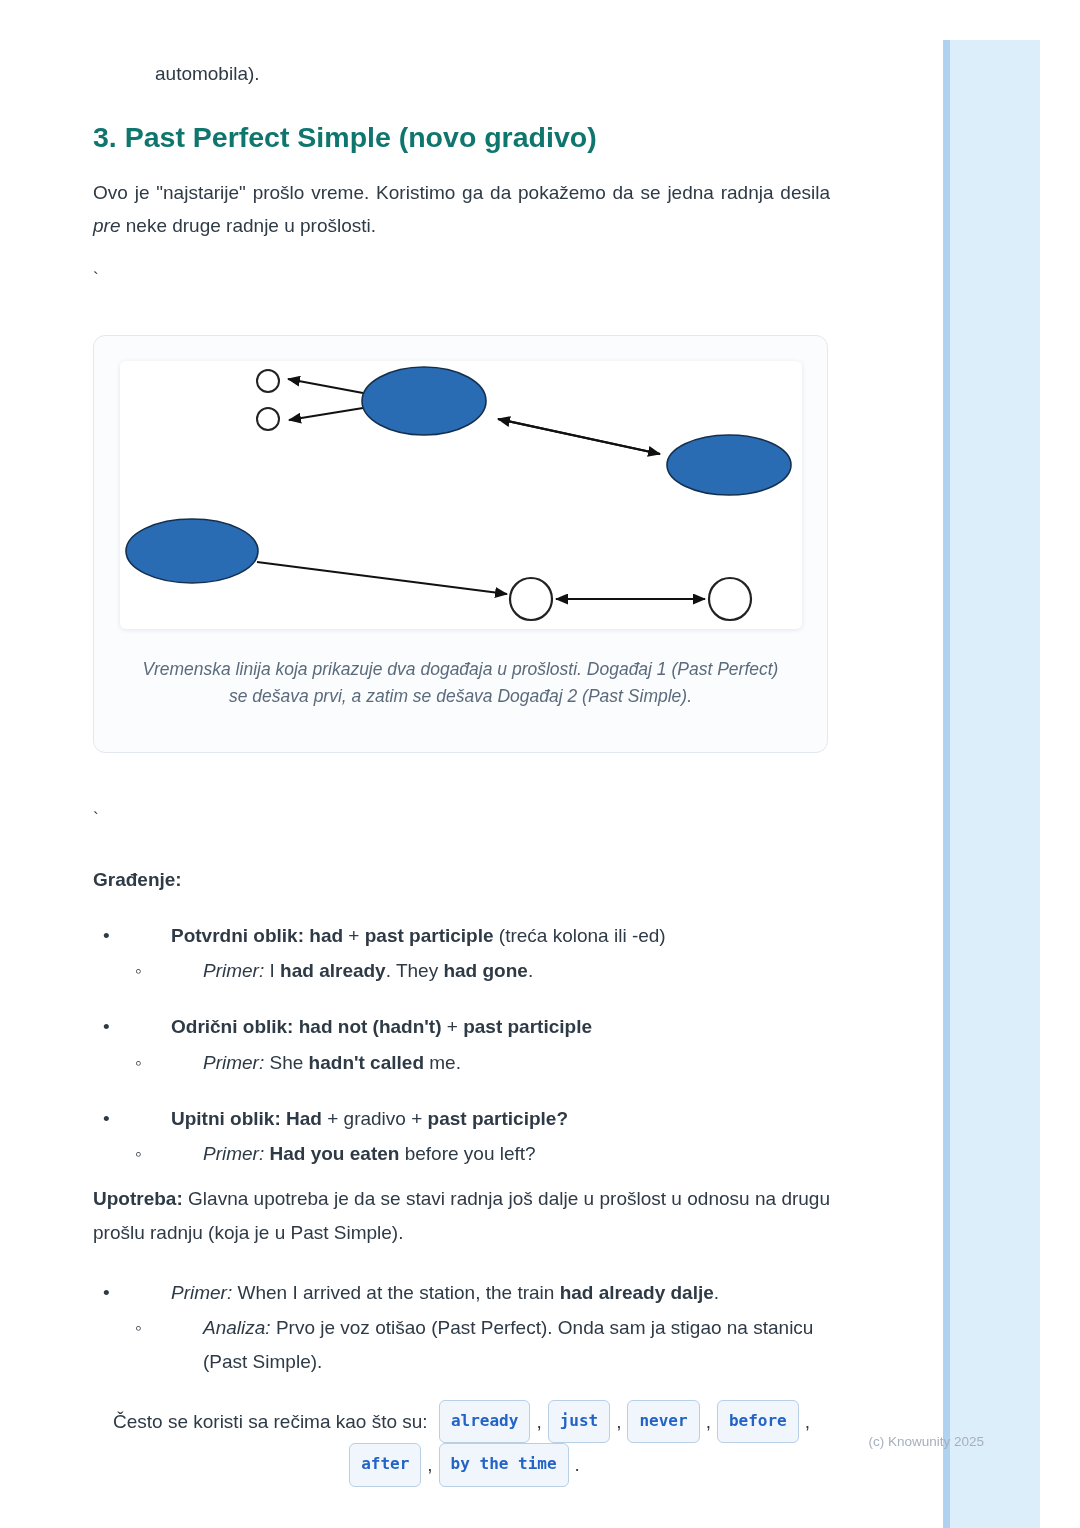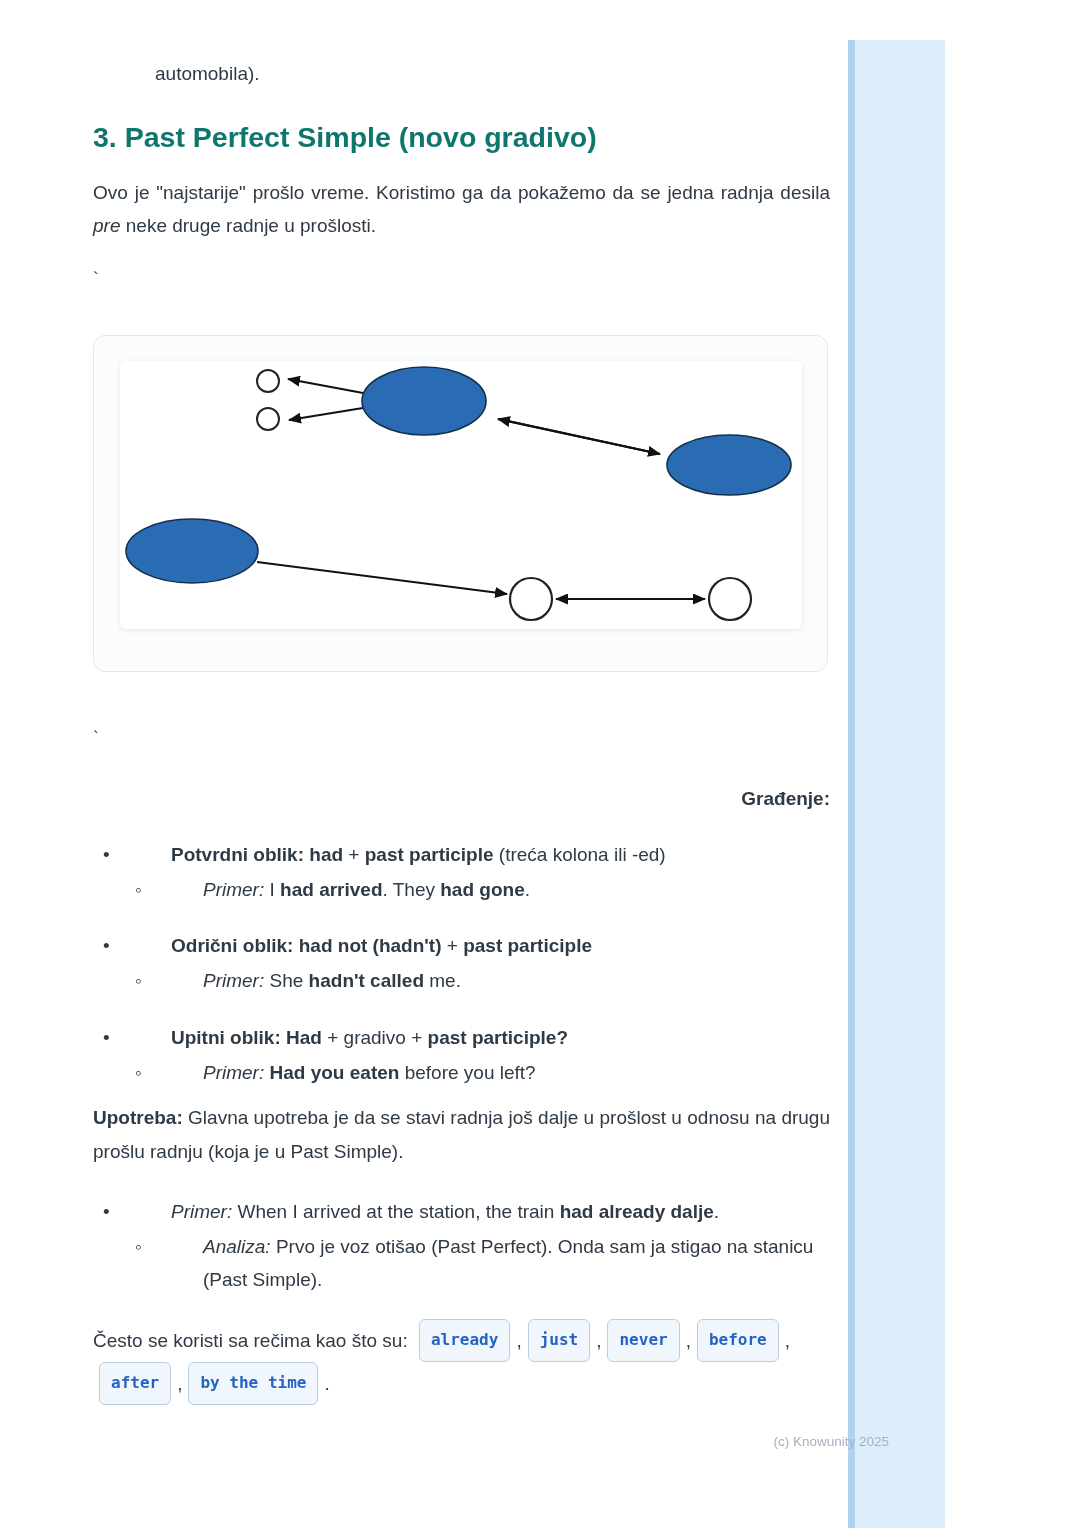--- a/index.html
+++ b/index.html
@@ -1,48 +1,48 @@
 <!DOCTYPE html>
 <html><head>
 <meta charset="utf-8">
 <style>
   * { box-sizing: border-box; margin: 0; padding: 0; }
   html, body { background: #ffffff; }
   .page {
-    position: relative; width: 945px; height: 1528px;
+    position: relative; width: 1040px; height: 1528px;
     background: #ffffff; overflow: hidden;
     font-family: "Liberation Sans", sans-serif; color: #2e3a46;
   }
   .side-stripe {
     position: absolute; top: 40px; right: 0; bottom: 0; width: 97px;
     background: #ddeefb; border-left: 7px solid #aed2ef; z-index: 1;
   }
   .content { position: absolute; left: 93px; top: 0; width: 737px; z-index: 2; }
   .top-text { margin-top: 60px; margin-left: 62px; font-size: 19px; line-height: 1.5; }
   .heading { margin-top: 32px; font-size: 28.5px; font-weight: bold; color: #0f766e; }
-  .para { font-size: 19px; line-height: 1.78; margin-top: 22px; }
+  .para { font-size: 19px; line-height: 1.78; margin-top: 22px; text-align: center; }
   .justify { text-align: justify; }
   .tick { margin-top: 24px; font-size: 17px; line-height: 1.4; }
   .tick2 { margin-top: 54px; }
   .b { font-weight: bold; }
   .i { font-style: italic; }
   .figure {
     margin-top: 44px; width: 735px; border: 1px solid #e3e8ee; border-radius: 12px;
     background: #fbfcfe; padding: 25px 0 42px 0;
   }
   .diagram {
     width: 682px; height: 268px; margin: 0 auto; background: #ffffff;
     border-radius: 6px; box-shadow: 0 1px 5px rgba(20,40,70,0.10);
   }
   .diagram svg { display: block; width: 682px; height: 268px; }
   .caption {
     width: 640px; margin: 27px auto 0; text-align: center; font-style: italic;
     color: #5b6b7c; font-size: 17.5px; line-height: 1.55;
   }
-  .section-label { margin-top: 38px; font-size: 19px; font-weight: bold; text-align: right; }
+  .section-label { margin-top: 38px; font-size: 19px; font-weight: bold; }
   .rules { margin-top: 28px; }
   .rule { margin-bottom: 23px; }
   .rule:last-child { margin-bottom: 0; }
   .row { display: flex; font-size: 19px; line-height: 1.75; }
   .row.sub { margin-top: 2px; }
   .bullet { flex: 0 0 32px; padding-left: 10px; }
   .row.sub .bullet { flex: 0 0 64px; padding-left: 42px; }
   .rtext { flex: 1; margin-left: 46px; }
   .upotreba { margin-top: 12px; }
   .example-block { margin-top: 26px; }
@@ -100,36 +100,37 @@
           <circle cx="148" cy="58" r="11" fill="#ffffff" stroke="#222222" stroke-width="2"></circle>
 
           <ellipse cx="304" cy="40" rx="62" ry="34" fill="#2a6cb4" stroke="#14304e" stroke-width="1.6"></ellipse>
           <ellipse cx="609" cy="104" rx="62" ry="30" fill="#2a6cb4" stroke="#14304e" stroke-width="1.6"></ellipse>
           <ellipse cx="72" cy="190" rx="66" ry="32" fill="#2a6cb4" stroke="#14304e" stroke-width="1.6"></ellipse>
 
           <circle cx="411" cy="238" r="21" fill="#ffffff" stroke="#222222" stroke-width="2.2"></circle>
           <circle cx="610" cy="238" r="21" fill="#ffffff" stroke="#222222" stroke-width="2.2"></circle>
         </svg>
       </div>
+      <div class="caption">Vremenska linija koja prikazuje dva događaja u prošlosti. Događaj 1 (Past Perfect) se dešava prvi, a zatim se dešava Događaj 2 (Past Simple).</div>
     </div>
 
     <div class="tick tick2">`</div>
 
     <div class="section-label">Građenje:</div>
 
     <div class="rules">
 
       <div class="rule">
         <div class="row">
           <span class="bullet">•</span>
           <div class="rtext"><span class="b">Potvrdni oblik: had</span><span> + </span><span class="b">past participle</span><span> (treća kolona ili -ed)</span></div>
         </div>
         <div class="row sub">
           <span class="bullet">◦</span>
-          <div class="rtext"><span class="i">Primer:</span><span> I </span><span class="b">had arrived</span><span>. They </span><span class="b">had gone</span><span>.</span></div>
+          <div class="rtext"><span class="i">Primer:</span><span> I </span><span class="b">had already</span><span>. They </span><span class="b">had gone</span><span>.</span></div>
         </div>
       </div>
 
       <div class="rule">
         <div class="row">
           <span class="bullet">•</span>
           <div class="rtext"><span class="b">Odrični oblik: had not (hadn't)</span><span> + </span><span class="b">past participle</span></div>
         </div>
         <div class="row sub">
           <span class="bullet">◦</span>

